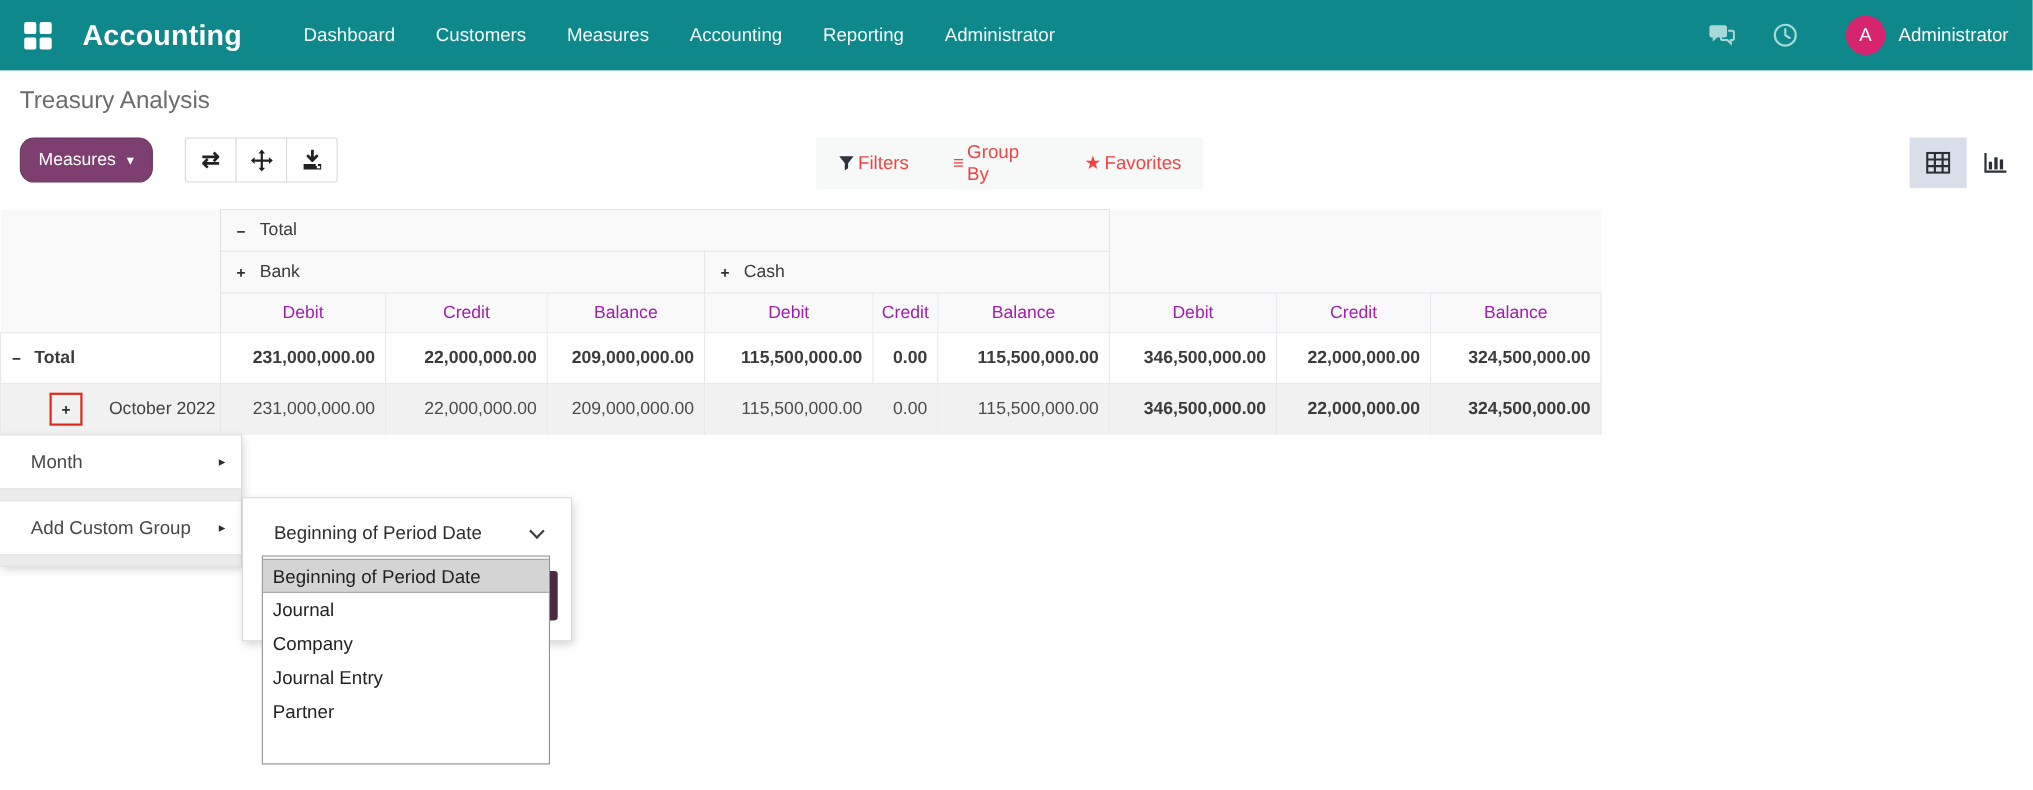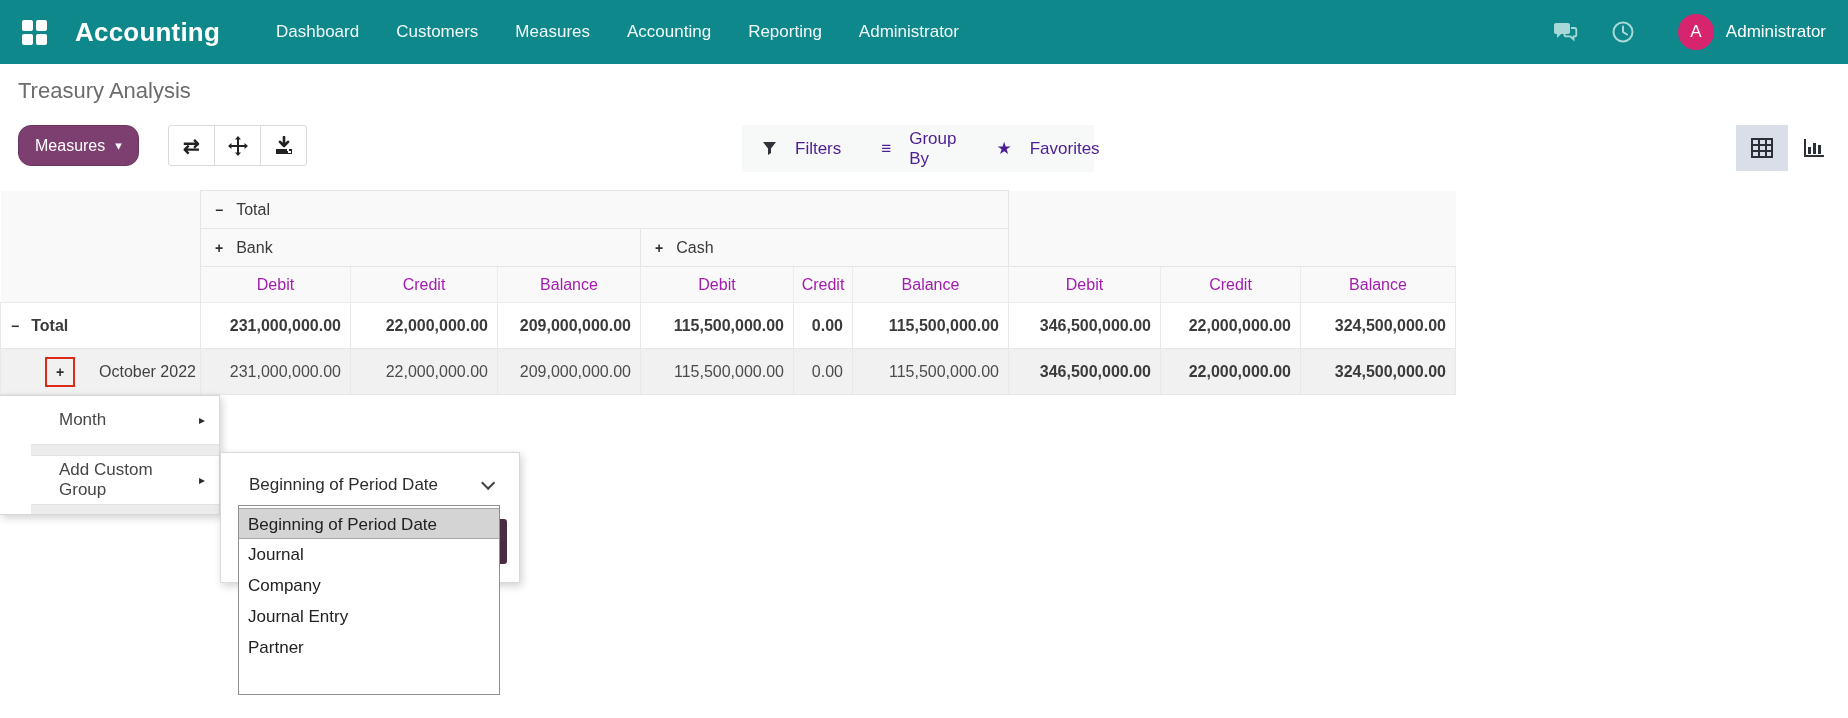--- a/index.html
+++ b/index.html
@@ -43,21 +43,21 @@
 
   .search-zone{position:absolute; left:742px; top:70px; width:1098px; height:47px;
     border-bottom:1px solid #dedede; display:flex; align-items:center;}
   .search-input{flex:1; border:0; outline:none; font-size:18px; color:#333; background:transparent;
     font-family:"Liberation Sans", sans-serif;}
   .search-input::placeholder{color:#9b9b9b;}
   .search-glass{margin-right:6px; cursor:pointer;}
 
   .filter-bar{position:absolute; left:742px; top:125px; width:352px; height:47px;
     background:#f7f8f8; display:flex; align-items:center; padding:0 20px; gap:40px;}
-  .filter-item{display:flex; align-items:center; gap:18px; font-size:17px; color:#4c1d95; cursor:pointer;}
+  .filter-item{display:flex; align-items:center; gap:3px; font-size:17px; color:#ef4444; cursor:pointer;}
   .filter-item .glyph{font-size:17px;}
 
   .view-switcher{position:absolute; left:1736px; top:125px; display:flex;}
   .view-btn{width:52px; height:46px; display:flex; align-items:center; justify-content:center;
     background:#fff; cursor:pointer;}
   .view-btn.active{background:var(--active_view_bg);}
 
   
   .pivot{position:absolute; left:0; top:190px; border-collapse:collapse; table-layout:fixed;}
   .pivot th, .pivot td{font-weight:400; font-size:16px; overflow:hidden; white-space:nowrap;}
@@ -74,21 +74,21 @@
   .pivot tbody td.boldcol{font-weight:700; color:#3b3b3b;}
   .pivot tbody tr.alt td{background:var(--row_alt_bg);}
   .rowlabel-inner{display:flex; align-items:center;}
   .red-box{border:2px solid var(--annotation_red); width:30px; height:30px; margin-left:44px;
     display:flex; align-items:center; justify-content:center;}
   .total-indent{margin-left:10px; display:flex; align-items:center; gap:12px;}
   .oct-label{margin-left:24px;}
 
   
   .ctx-menu{position:absolute; left:0; top:395px; width:220px; background:#fff;
-    border:1px solid #d8d8d8; border-left:0; box-shadow:2px 3px 8px rgba(0,0,0,.18); z-index:30;padding-left:31px;}
+    border:1px solid #d8d8d8; border-left:0; box-shadow:2px 3px 8px rgba(0,0,0,.18); z-index:30;}
   .ctx-item{height:48px; display:flex; align-items:center; padding:0 14px 0 28px;
     font-size:17px; color:#474747; cursor:pointer; background:#fff;}
   .ctx-item .sub-arrow{margin-left:auto; font-size:12px; color:#2b2b2b;}
   .ctx-sep{height:12px; background:#ececec; border-top:1px solid #e2e2e2; border-bottom:1px solid #e2e2e2;}
   .ctx-bottom{height:10px; background:#ececec; border-top:1px solid #e2e2e2;}
 
   .submenu{position:absolute; left:220px; top:452px; width:300px; height:131px; background:#fff;
     border:1px solid #d9d9d9; box-shadow:2px 3px 8px rgba(0,0,0,.18); z-index:31;}
   .apply-sliver{position:absolute; left:235px; top:66px; width:51px; height:45px;
     background:var(--apply_btn); border-radius:3px; cursor:pointer;}

